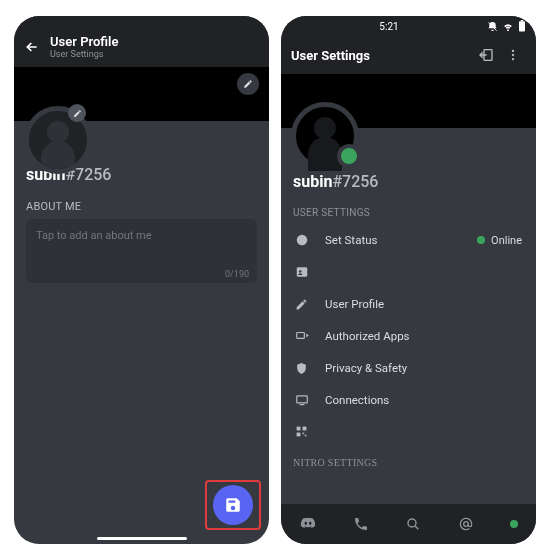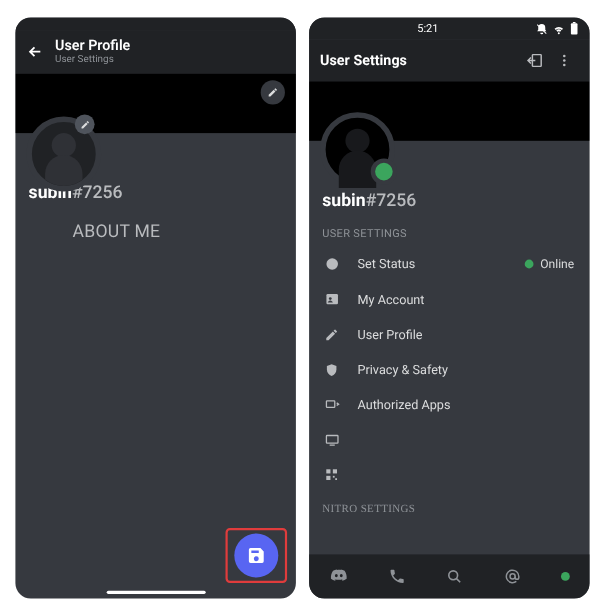--- a/index.html
+++ b/index.html
@@ -11,21 +11,21 @@
     font-family: -apple-system, "Segoe UI", Roboto, sans-serif;
     display: flex;
     gap: 12px;
     padding: 16px 14px;
     box-sizing: border-box;
   }
   .phone {
     width: 255px;
     height: 528px;
     background: #36393f;
-    border-radius: 14px;
+    border-radius: 25px;
     position: relative;
     overflow: hidden;
     color: #dcddde;
     font-size: 12px;
     display: flex;
     flex-direction: column;
   }
   
   .p1-statusbar { height: 12px; background:#202225; }
   .p1-header {
@@ -66,21 +66,21 @@
   .p1-avatar-edit {
     position:absolute; left:54px; top:88px;
     width:18px; height:18px; border-radius:50%;
     background:#4f545c; display:flex; align-items:center; justify-content:center;
   }
   .p1-username {
     margin-top:44px; padding:0 12px; font-size:16px; font-weight:700; color:#fff;
   }
   .p1-username .disc { color:#b9bbbe; font-weight:500; }
   .p1-section-label {
-    padding: 16px 12px 6px; font-size:16px; color:#b9bbbe; letter-spacing:.2px;margin-left:40px;
+    padding: 16px 12px 6px; font-size:11px; color:#b9bbbe; letter-spacing:.2px;
   }
   .p1-about {
     margin:0 12px; background:#2f3136; border-radius:6px;
     padding:10px 10px 6px; min-height:48px; position:relative;
   }
   .p1-about .placeholder { color:#72767d; font-size:11px; }
   .p1-about .counter {
     position:absolute; right:8px; bottom:4px; color:#72767d; font-size:9px;
   }
   .p1-fab-wrap {
@@ -186,20 +186,24 @@
   </div>
   <div class="p1-avatar-edit">
     <svg width="9" height="9" viewBox="0 0 24 24" fill="#dcddde">
         <path d="M3 17.25V21h3.75L17.81 9.94l-3.75-3.75L3 17.25zM20.71 7.04a1 1 0 0 0 0-1.41l-2.34-2.34a1 1 0 0 0-1.41 0l-1.83 1.83 3.75 3.75 1.83-1.83z"></path>
       </svg>
   </div>
   <div class="p1-username">
     <span>subin</span><span class="disc">#7256</span>
   </div>
   <div class="p1-section-label">ABOUT ME</div>
+  <div class="p1-about">
+    <div class="placeholder">Tap to add an about me</div>
+    <div class="counter">0/190</div>
+  </div>
   <div class="p1-fab-wrap">
     <div class="p1-fab">
       <svg width="18" height="18" viewBox="0 0 24 24" fill="currentColor">
           <path d="M17 3H5a2 2 0 0 0-2 2v14a2 2 0 0 0 2 2h14a2 2 0 0 0 2-2V7l-4-4zM12 19a3 3 0 1 1 0-6 3 3 0 0 1 0 6zm3-10H6V6h9v3z"></path>
         </svg>
     </div>
   </div>
   <div class="p1-homebar"></div>
 </div>
 
@@ -264,58 +268,58 @@
     </div>
 
     <div class="p2-row">
       <span class="ico">
         <svg width="14" height="14" viewBox="0 0 24 24" fill="currentColor">
             <rect x="3" y="4" width="18" height="16" rx="2"></rect>
             <circle cx="9" cy="11" r="2.2" fill="#36393f"></circle>
             <path d="M5 17c1-2 3-3 4-3s3 1 4 3" fill="#36393f"></path>
           </svg>
       </span>
-      <span class="label">My Account</span>
     </div>
 
     <div class="p2-row">
       <span class="ico">
         <svg width="13" height="13" viewBox="0 0 24 24" fill="currentColor">
             <path d="M3 17.25V21h3.75L17.81 9.94l-3.75-3.75L3 17.25zM20.71 7.04a1 1 0 0 0 0-1.41l-2.34-2.34a1 1 0 0 0-1.41 0l-1.83 1.83 3.75 3.75 1.83-1.83z"></path>
           </svg>
       </span>
       <span class="label">User Profile</span>
-    </div>
-
-    <div class="p2-row">
-      <span class="ico">
-        <svg width="13" height="13" viewBox="0 0 24 24" fill="currentColor">
-            <path d="M12 2 4 5v6c0 5 3.4 9.7 8 11 4.6-1.3 8-6 8-11V5l-8-3z"></path>
-          </svg>
-      </span>
-      <span class="label">Privacy &amp; Safety</span>
     </div>
 
     <div class="p2-row">
       <span class="ico">
         <svg width="14" height="14" viewBox="0 0 24 24" fill="none" stroke="currentColor" stroke-width="2">
             <rect x="3" y="6" width="13" height="10" rx="1"></rect>
             <path d="M19 9l3 2-3 2"></path>
           </svg>
       </span>
       <span class="label">Authorized Apps</span>
     </div>
 
     <div class="p2-row">
       <span class="ico">
+        <svg width="13" height="13" viewBox="0 0 24 24" fill="currentColor">
+            <path d="M12 2 4 5v6c0 5 3.4 9.7 8 11 4.6-1.3 8-6 8-11V5l-8-3z"></path>
+          </svg>
+      </span>
+      <span class="label">Privacy &amp; Safety</span>
+    </div>
+
+    <div class="p2-row">
+      <span class="ico">
         <svg width="14" height="14" viewBox="0 0 24 24" fill="none" stroke="currentColor" stroke-width="2">
             <rect x="3" y="5" width="18" height="12" rx="1"></rect>
             <path d="M8 20h8"></path>
           </svg>
       </span>
+      <span class="label">Connections</span>
     </div>
 
     <div class="p2-row">
       <span class="ico">
         <svg width="13" height="13" viewBox="0 0 24 24" fill="currentColor">
             <rect x="3" y="3" width="7" height="7"></rect>
             <rect x="14" y="3" width="7" height="7"></rect>
             <rect x="3" y="14" width="7" height="7"></rect>
             <rect x="14" y="14" width="3" height="3"></rect>
             <rect x="18" y="18" width="3" height="3"></rect>

